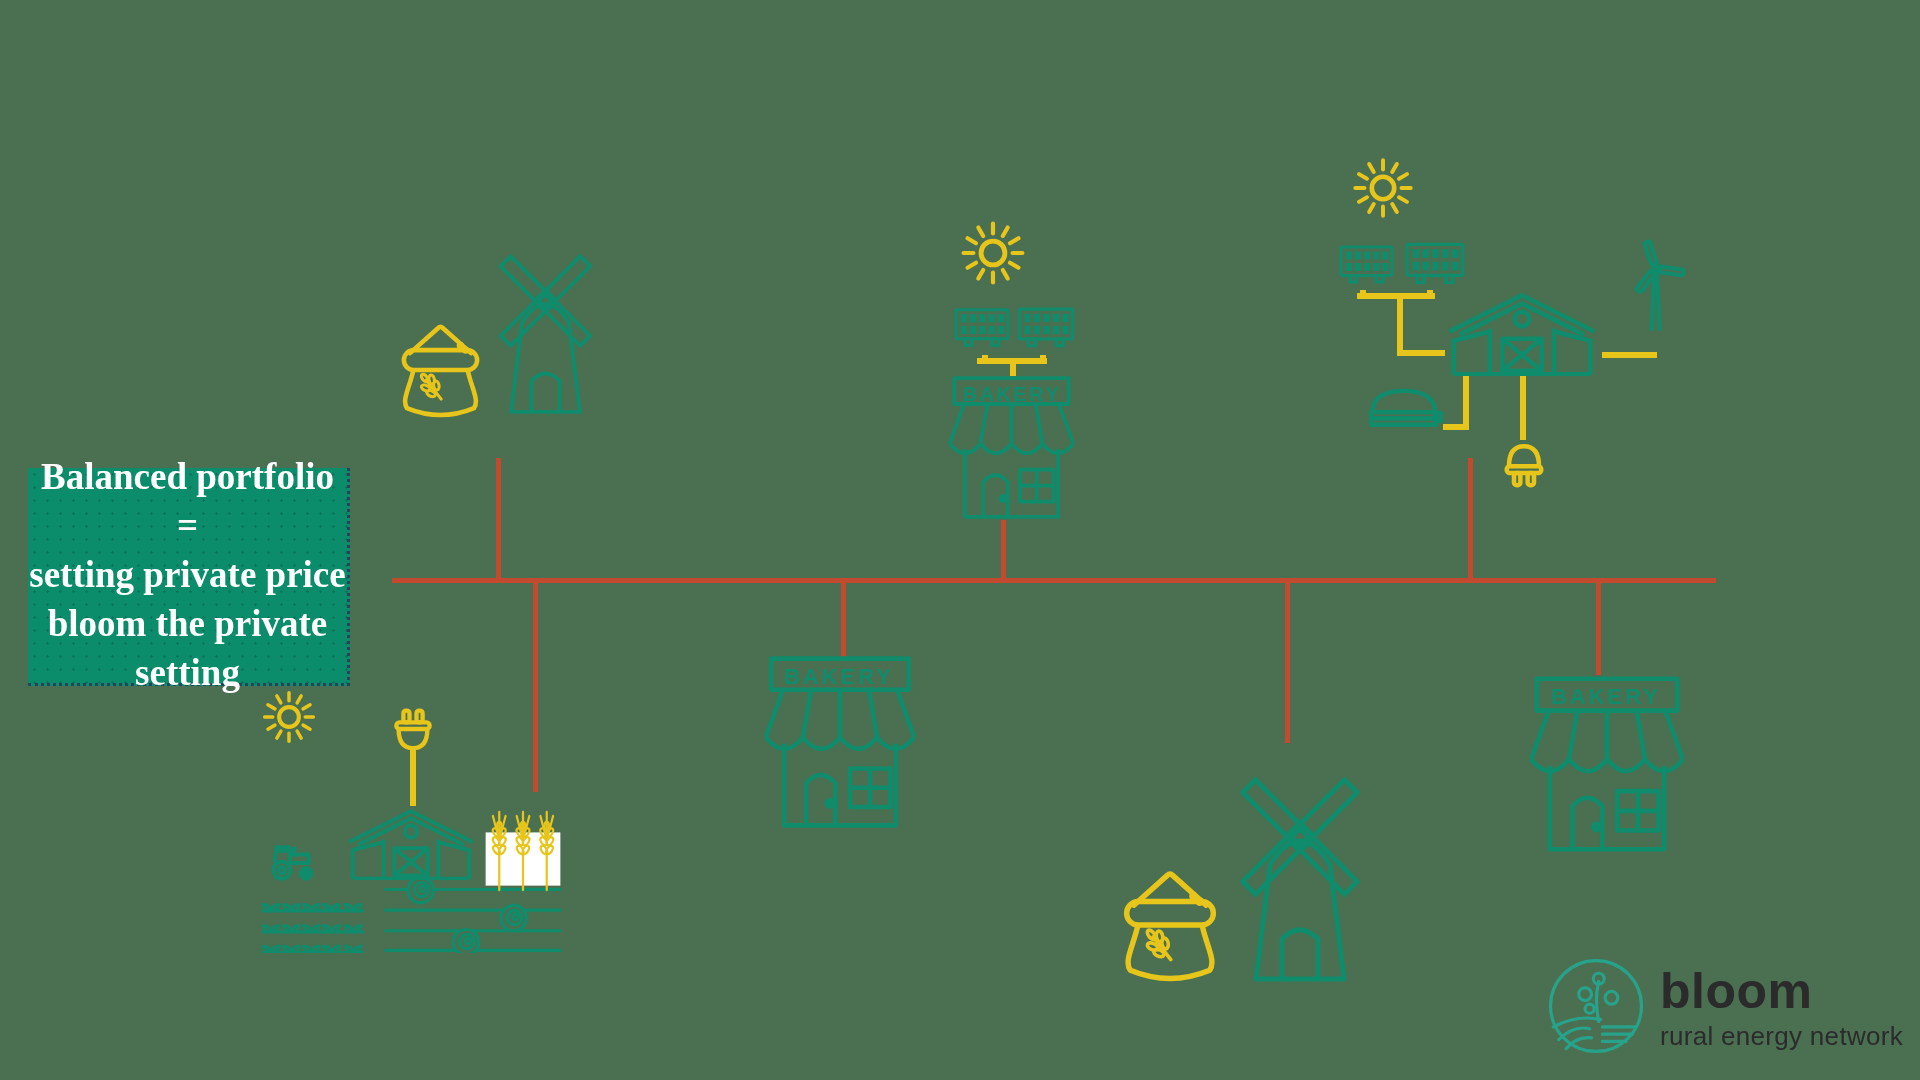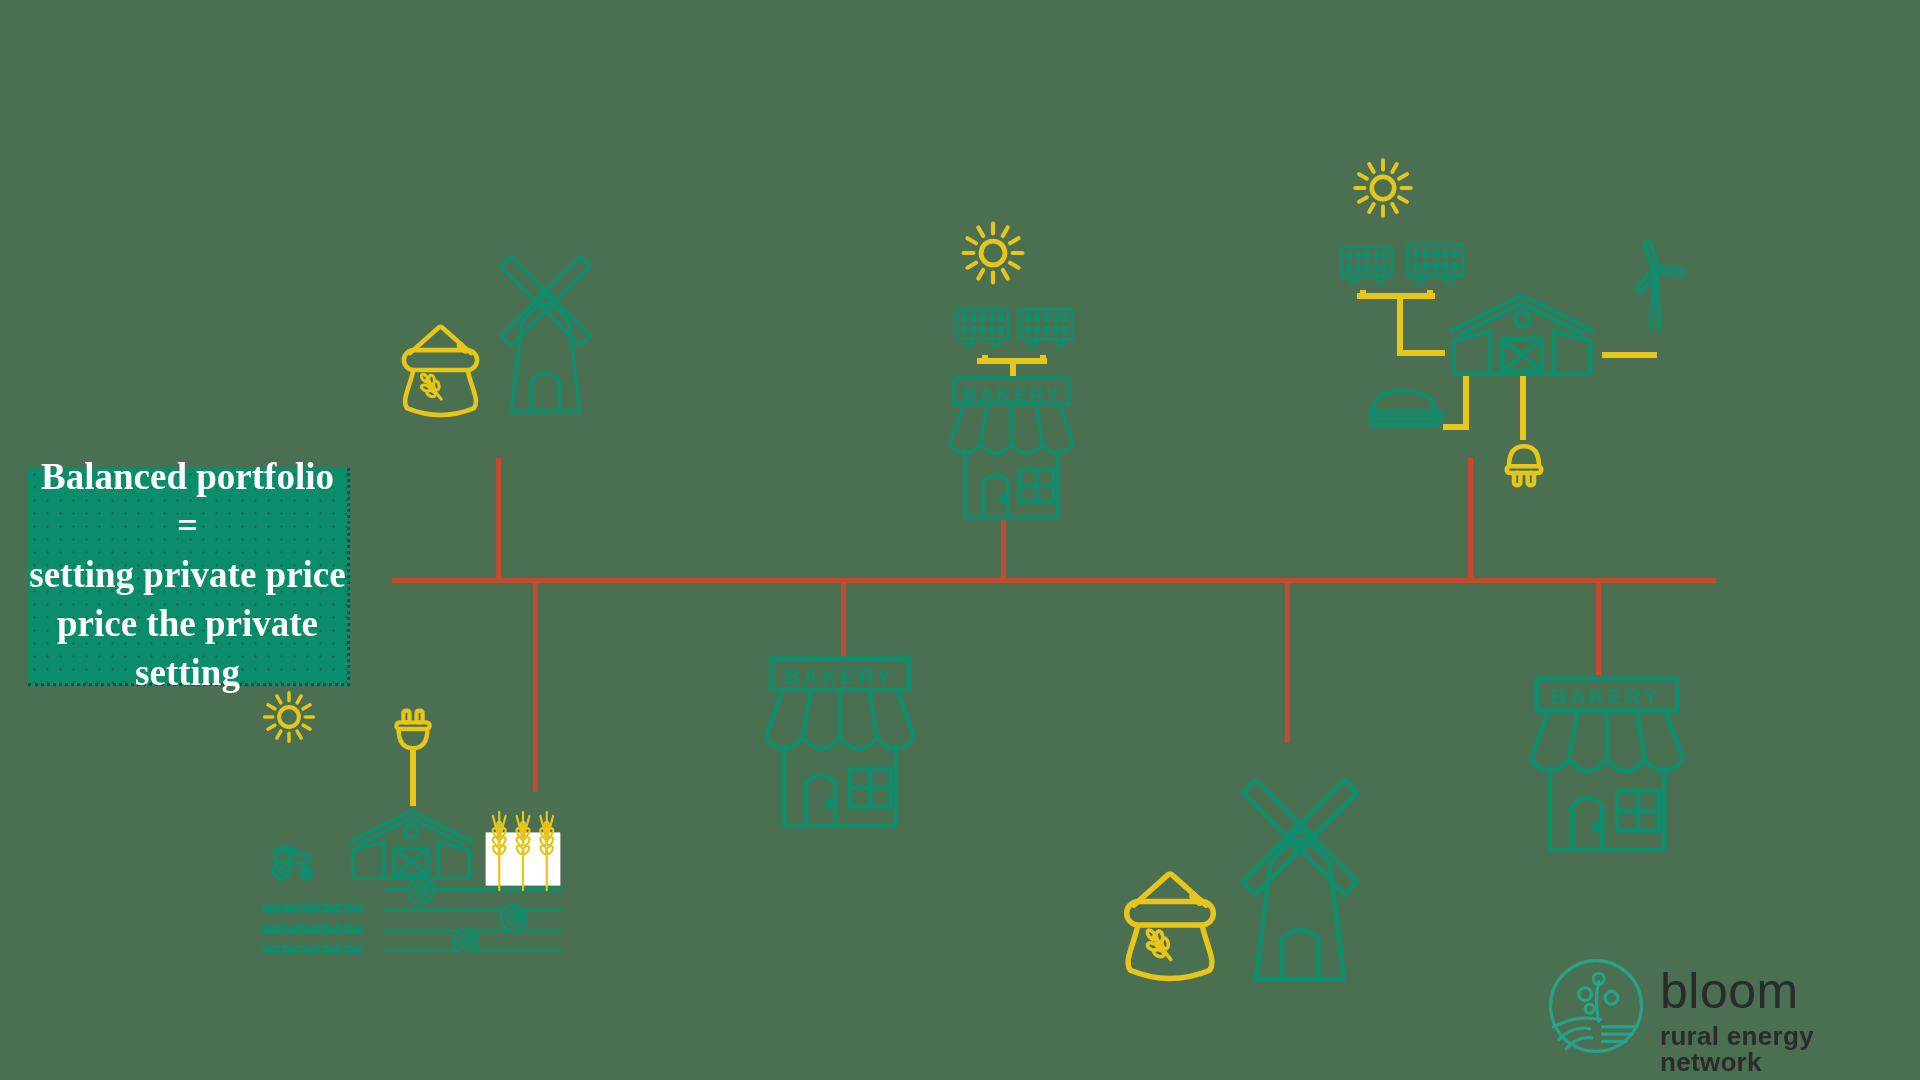--- a/index.html
+++ b/index.html
@@ -26,22 +26,22 @@
     border-right:3px dotted var(--box-border-dots,#27425A);
     border-bottom:3px dotted var(--box-border-dots,#27425A);
     box-sizing:border-box;
     display:flex;flex-direction:column;justify-content:center;align-items:center;
     color:var(--box-text,#fff);
     font-family:"Liberation Serif", serif;
     font-weight:bold;font-size:37px;line-height:1.32;text-align:center;margin-top:28px;
   }
   .grid-line{position:absolute;background:var(--red,#C14A2F);}
   .logo-text{position:absolute;left:1660px;top:966px;color:var(--logo-text,#2B2B2B);}
-  .logo-name{font-size:50px;font-weight:400;line-height:1;display:block;letter-spacing:.5px;}
-  .logo-tagline{font-size:26px;font-weight:700;line-height:1;display:block;margin-top:7px;letter-spacing:.3px;}
+  .logo-name{font-size:50px;font-weight:700;line-height:1;display:block;letter-spacing:.5px;}
+  .logo-tagline{font-size:26px;font-weight:400;line-height:1;display:block;margin-top:7px;letter-spacing:.3px;}
   svg{display:block;}
   text{font-family:"Liberation Sans", sans-serif;}
 </style>
 </head>
 <body>
 
 <div class="canvas">
 
   <svg width="0" height="0" style="position:absolute" aria-hidden="true">
     <defs>
@@ -284,21 +284,21 @@
           </g>
         </g>
       </symbol>
     </defs>
   </svg>
 
 
   <div class="info-box">
     <span>Balanced portfolio =</span>
     <span>setting private price</span>
-    <span>price the private</span>
+    <span>bloom the private</span>
     <span>setting</span>
   </div>
 
   <div class="grid-line" style="left:392px;top:578px;width:1324px;height:5px;"></div>
   <div class="grid-line" style="left:496px;top:458px;width:5px;height:123px;"></div>
   <div class="grid-line" style="left:533px;top:581px;width:5px;height:211px;"></div>
   <div class="grid-line" style="left:841px;top:581px;width:5px;height:76px;"></div>
   <div class="grid-line" style="left:1001px;top:520px;width:5px;height:61px;"></div>
   <div class="grid-line" style="left:1285px;top:581px;width:5px;height:162px;"></div>
   <div class="grid-line" style="left:1468px;top:458px;width:5px;height:123px;"></div>

